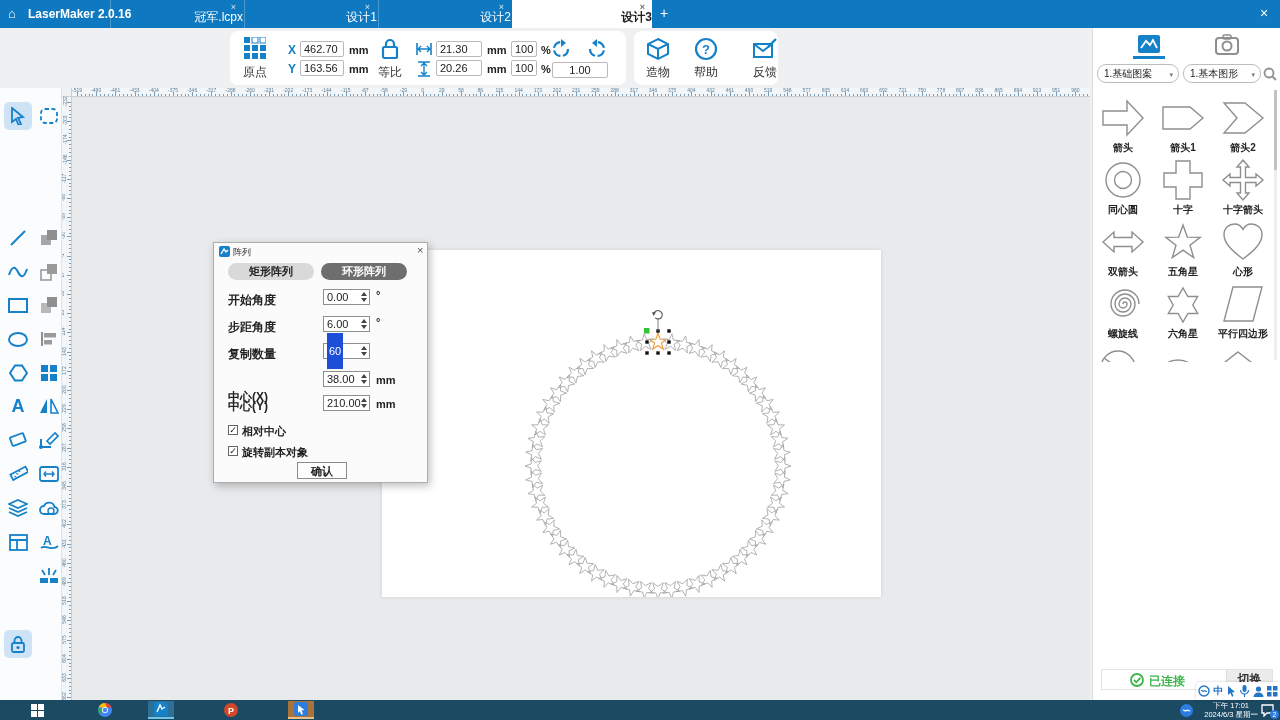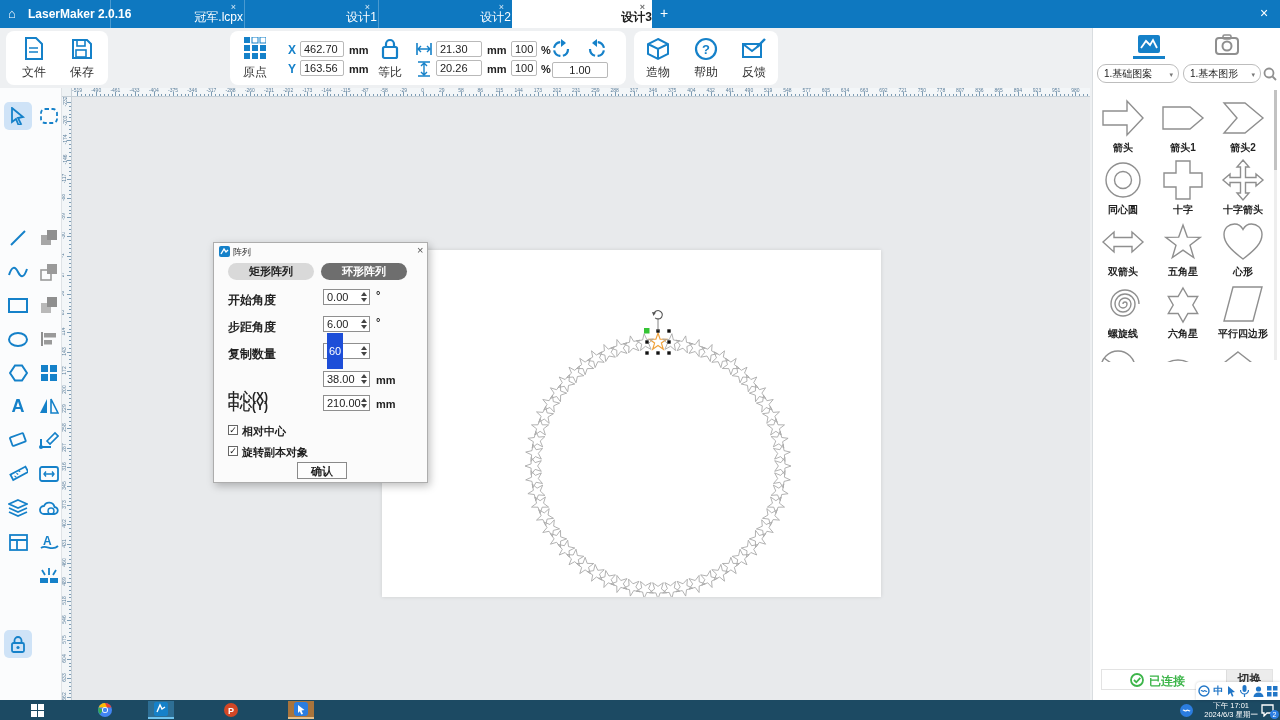--- a/index.html
+++ b/index.html
@@ -117,37 +117,20 @@
   </div>
   <div class="tb-tab active" style="left:512px;width:140px;">
     <span>设计3</span>
     <span class="x">×</span>
   </div>
   <span class="abs" style="left:660px;top:5px;font-size:14px;">+</span>
   <span class="abs" style="left:1260px;top:5px;font-size:14px;">×</span>
 </div>
 
 <div class="abs" id="toolbar">
-  <div class="card" style="left:6px;width:102px;">
-    <div class="tool-btn" style="left:6px;">
-      <svg width="22" height="24" viewBox="0 0 22 24">
-          <path d="M3,1 h10 l6,6 v15 h-16 z" fill="none" stroke="#1581c9" stroke-width="2"></path>
-          <path d="M6,11 h9 M6,15 h9" stroke="#1581c9" stroke-width="1.6"></path>
-        </svg>
-      <span class="lab">文件</span>
-    </div>
-    <div class="tool-btn" style="left:54px;">
-      <svg width="22" height="24" viewBox="0 0 22 22">
-          <path d="M2,2 h14 l4,4 v14 h-18 z" fill="none" stroke="#1581c9" stroke-width="2"></path>
-          <rect x="6" y="2" width="8" height="6" fill="none" stroke="#1581c9" stroke-width="1.6"></rect>
-          <rect x="5" y="12" width="10" height="7" fill="none" stroke="#1581c9" stroke-width="1.6"></rect>
-        </svg>
-      <span class="lab">保存</span>
-    </div>
-  </div>
 
 
   <div class="card" style="left:230px;width:396px;">
     <div class="tool-btn" style="left:3px;">
       <svg width="22" height="22" viewBox="0 0 22 22">
         <g fill="#1581c9">
             <rect x="0" y="0" width="6" height="6"></rect>
             <rect x="8" y="0" width="6" height="6" fill="none" stroke="#1581c9"></rect>
             <rect x="16" y="0" width="6" height="6" fill="none" stroke="#1581c9"></rect>
             <rect x="0" y="8" width="6" height="6"></rect>
@@ -211,21 +194,21 @@
         </svg>
       <span class="lab">造物</span>
     </div>
     <div class="tool-btn" style="left:50px;">
       <svg width="24" height="24" viewBox="0 0 24 24">
           <circle cx="12" cy="12" r="10" fill="none" stroke="#1581c9" stroke-width="2.2"></circle>
           <text x="12" y="17" text-anchor="middle" font-size="13" font-weight="bold" fill="#1581c9">?</text>
         </svg>
       <span class="lab">帮助</span>
     </div>
-    <div class="tool-btn" style="left:98px;">
+    <div class="tool-btn" style="left:109px;">
       <svg width="26" height="24" viewBox="0 0 26 22">
           <path d="M2,6 h18 v13 h-18 z" fill="none" stroke="#1581c9" stroke-width="2"></path>
           <path d="M2,6 L11,13 L20,6" fill="none" stroke="#1581c9" stroke-width="2"></path>
           <path d="M16,9 L24,1" stroke="#1581c9" stroke-width="2.4"></path>
         </svg>
       <span class="lab">反馈</span>
     </div>
   </div>
 </div>
 

